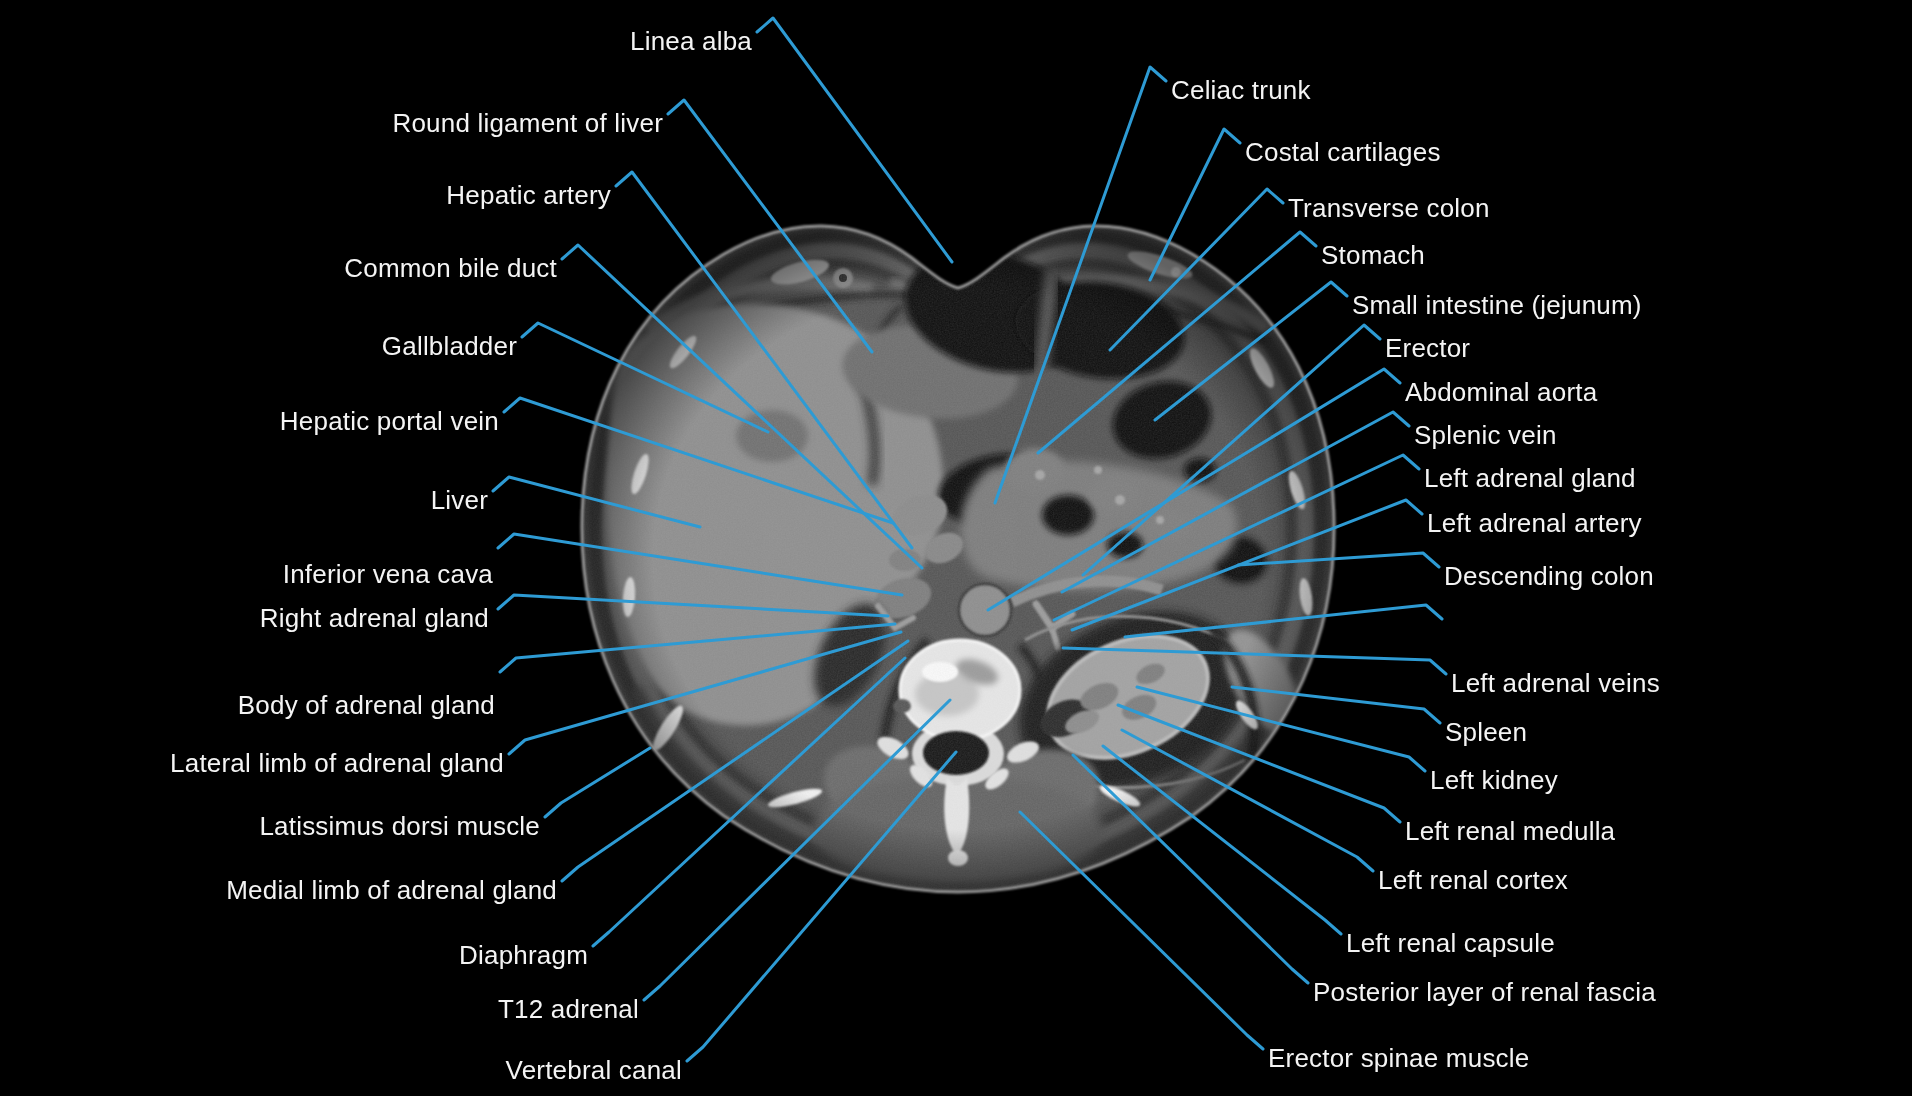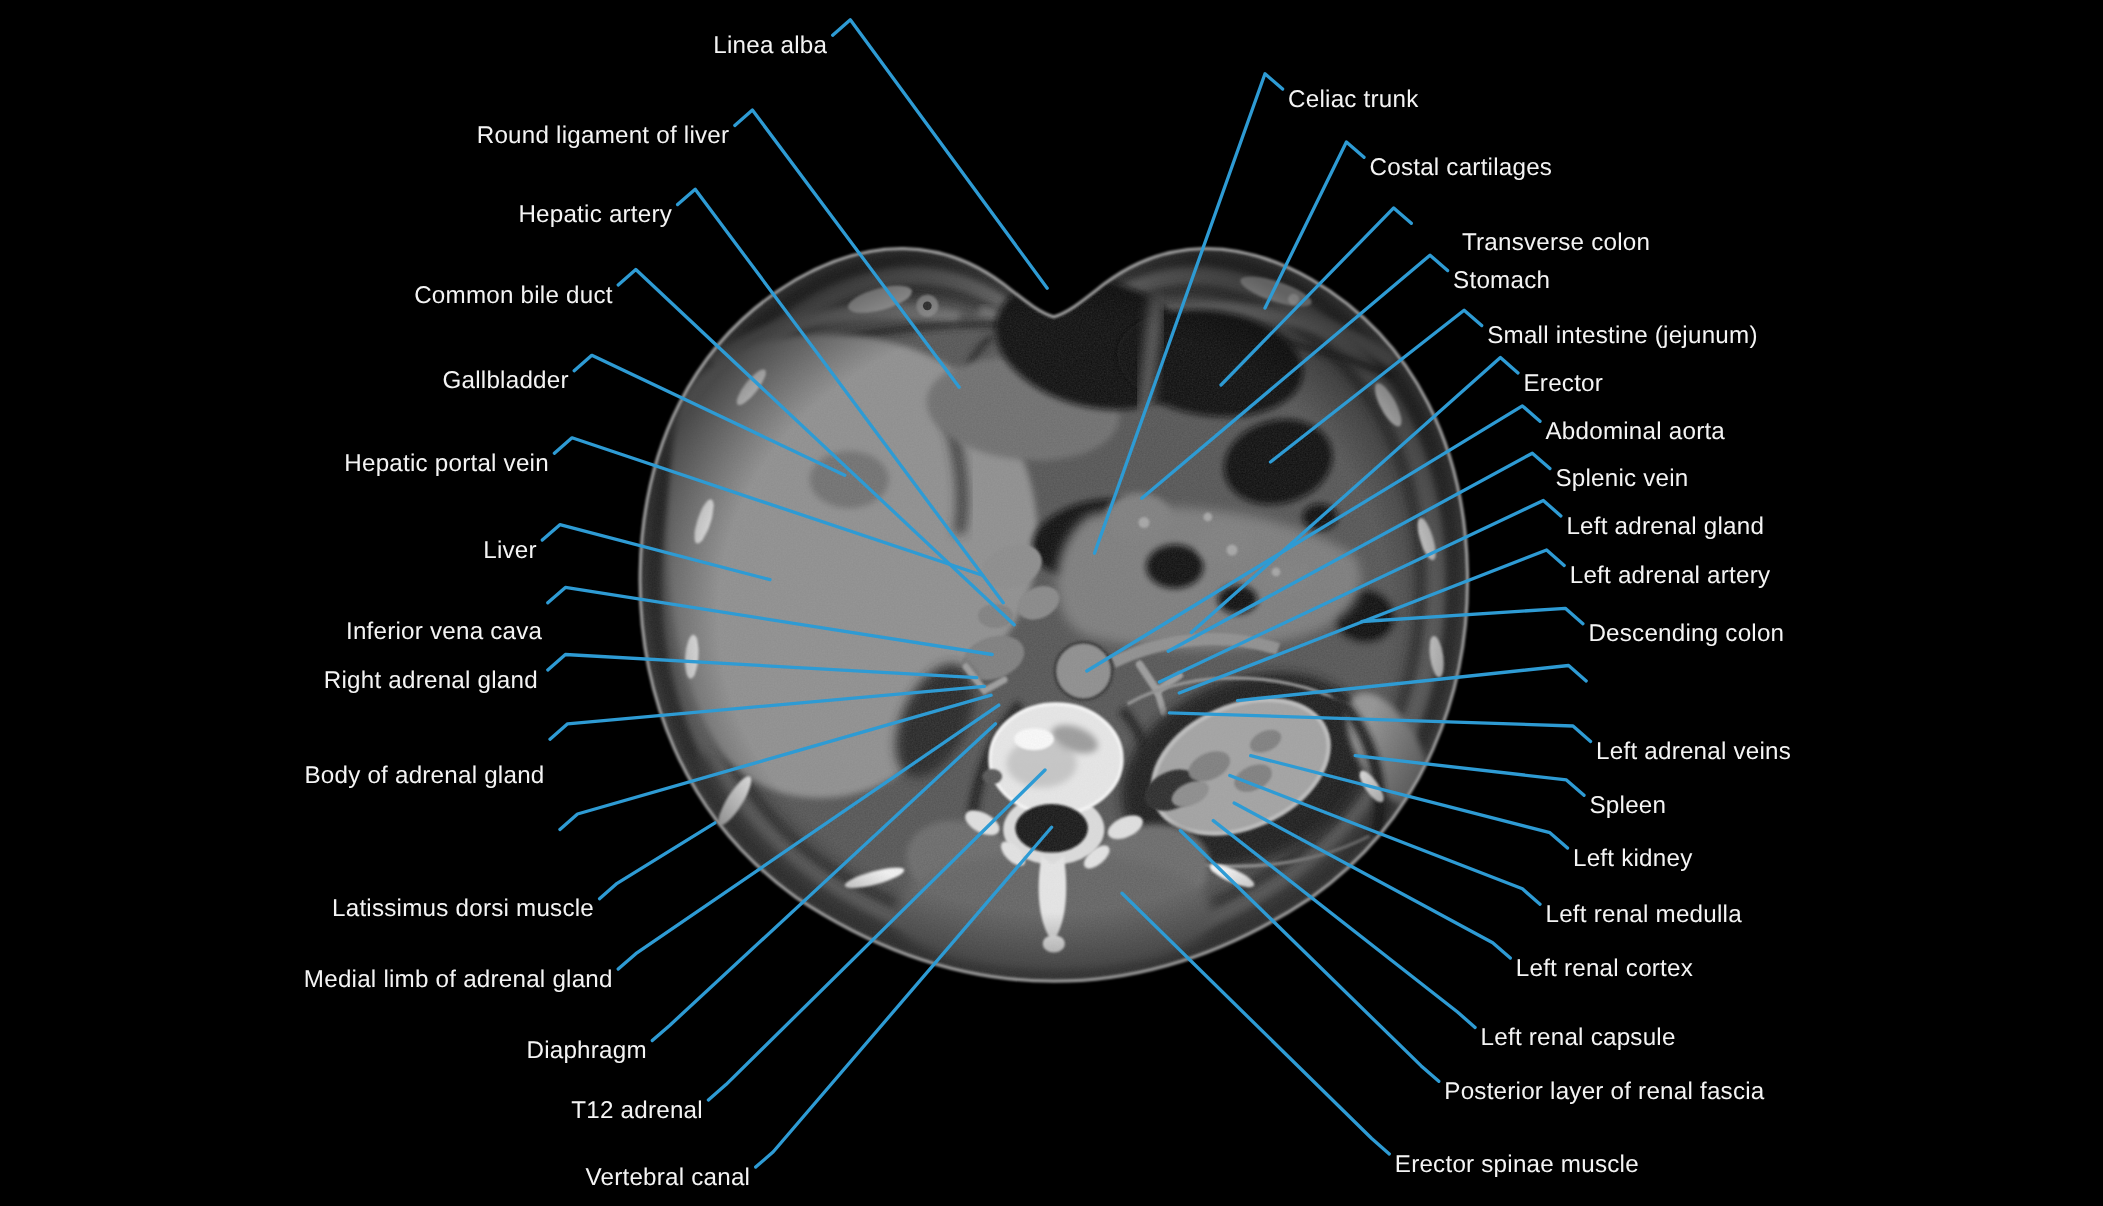--- a/index.html
+++ b/index.html
@@ -2,21 +2,21 @@
 <html><head>
 <meta charset="utf-8">
 <style>
   html,body{margin:0;padding:0;background:#000;}
   .stage{
     position:relative;width:1912px;height:1096px;background:#000;overflow:hidden;
     font-family:"Liberation Sans",sans-serif;
   }
   .layer{position:absolute;left:0;top:0;width:1912px;height:1096px;}
   .anat-label{
-    position:absolute;color:#f4f4f4;font-size:22px;font-weight:400;
+    position:absolute;color:#f4f4f4;font-size:26px;font-weight:400;
     line-height:1;white-space:nowrap;transform:translateY(-50%);
     letter-spacing:.2px;
   }
   #lines-svg polyline{
     fill:none;stroke:#2e9bd4;stroke-width:3;stroke-linecap:round;stroke-linejoin:round;
   }
 </style>
 </head>
 <body>
 
@@ -245,28 +245,29 @@
       <div class="anat-label left" style="right: 1160px; top: 41px;">Linea alba</div>
       <div class="anat-label left" style="right: 1249px; top: 123px;">Round ligament of liver</div>
       <div class="anat-label left" style="right: 1301px; top: 195px; text-align: center;">Hepatic artery</div>
       <div class="anat-label left" style="right: 1355px; top: 268px;">Common bile duct</div>
       <div class="anat-label left" style="right: 1395px; top: 346px;">Gallbladder</div>
       <div class="anat-label left" style="right: 1413px; top: 421px;">Hepatic portal vein</div>
       <div class="anat-label left" style="right: 1424px; top: 500px;">Liver</div>
       <div class="anat-label left" style="right: 1419px; top: 574px; text-align: center;">Inferior vena cava</div>
       <div class="anat-label left" style="right: 1423px; top: 618px;">Right adrenal gland</div>
       <div class="anat-label left" style="right: 1417px; top: 681px; margin-top: 24px;">Body of adrenal gland</div>
+      <div class="anat-label left" style="right: 1408px; top: 763px;">Lateral limb of adrenal gland</div>
       <div class="anat-label left" style="right: 1372px; top: 826px;">Latissimus dorsi muscle</div>
       <div class="anat-label left" style="right: 1355px; top: 890px;">Medial limb of adrenal gland</div>
       <div class="anat-label left" style="right: 1324px; top: 955px;">Diaphragm</div>
       <div class="anat-label left" style="right: 1273px; top: 1009px;">T12 adrenal</div>
       <div class="anat-label left" style="right: 1230px; top: 1070px;">Vertebral canal</div>
       <div class="anat-label right" style="left: 1171px; top: 90px;">Celiac trunk</div>
       <div class="anat-label right" style="left: 1245px; top: 152px;">Costal cartilages</div>
-      <div class="anat-label right" style="left: 1288px; top: 220px; margin-left: 41px;">Transverse colon</div>
+      <div class="anat-label right" style="left: 1288px; top: 208px;">Transverse colon</div>
       <div class="anat-label right" style="left: 1321px; top: 255px;">Stomach</div>
       <div class="anat-label right" style="left: 1352px; top: 305px;">Small intestine (jejunum)</div>
       <div class="anat-label right" style="left: 1385px; top: 348px;">Erector</div>
       <div class="anat-label right" style="left: 1405px; top: 392px;">Abdominal aorta</div>
       <div class="anat-label right" style="left: 1414px; top: 435px;">Splenic vein</div>
       <div class="anat-label right" style="left: 1424px; top: 478px;">Left adrenal gland</div>
       <div class="anat-label right" style="left: 1427px; top: 523px;">Left adrenal artery</div>
       <div class="anat-label right" style="left: 1444px; top: 576px;">Descending colon</div>
       <div class="anat-label right" style="left: 1451px; top: 683px;">Left adrenal veins</div>
       <div class="anat-label right" style="left: 1445px; top: 732px;">Spleen</div>

